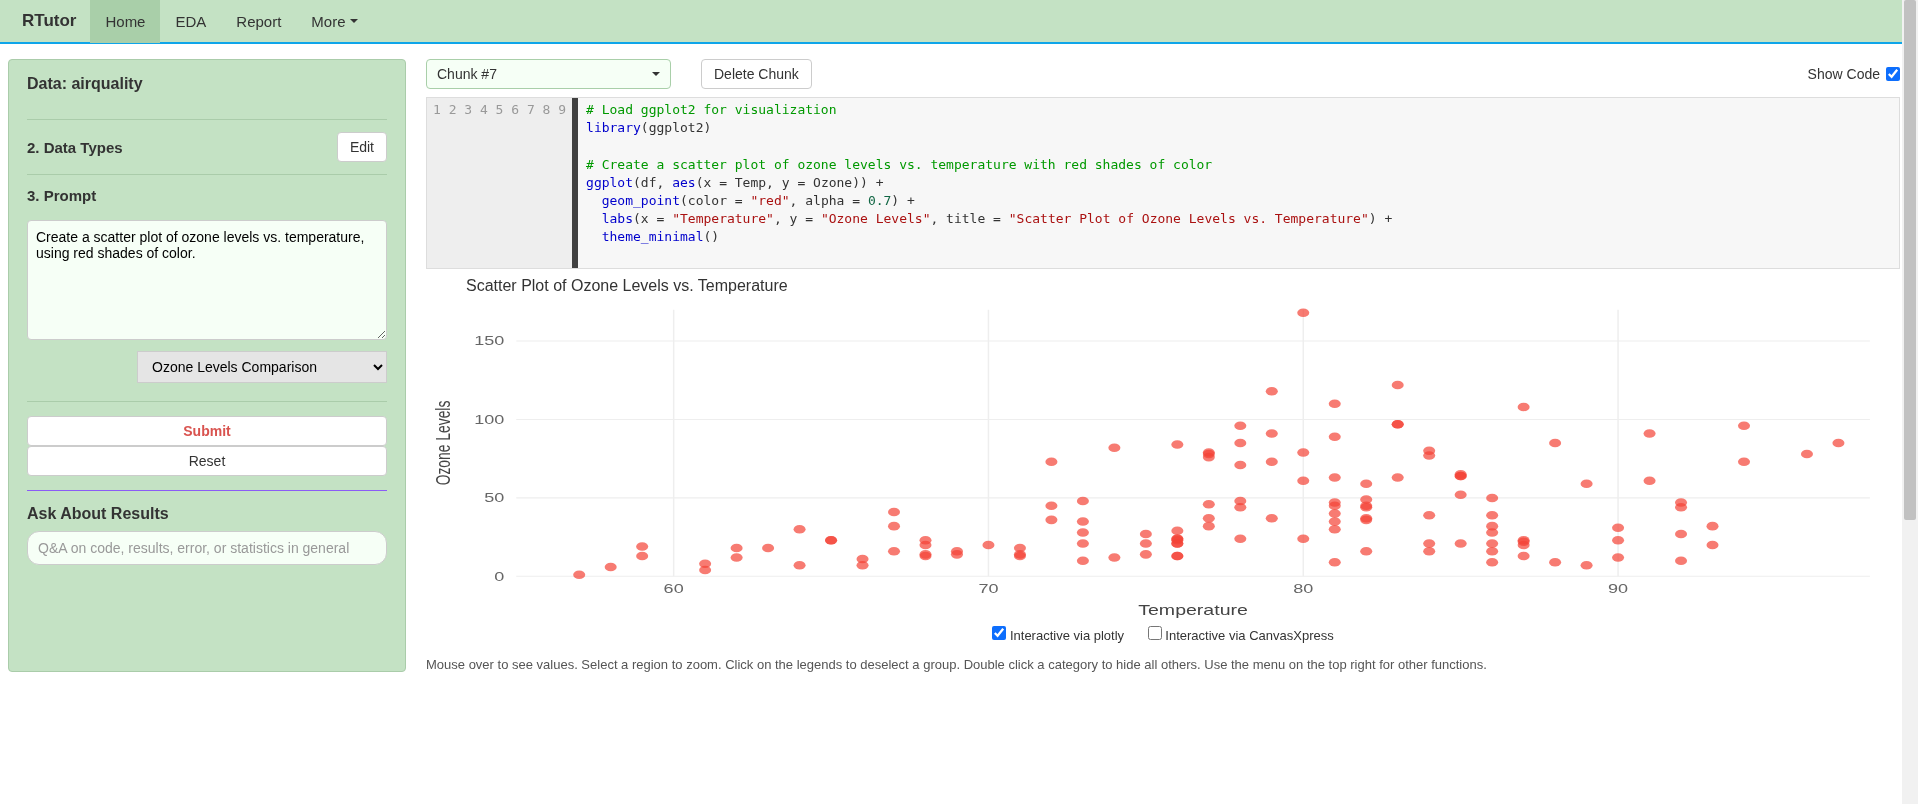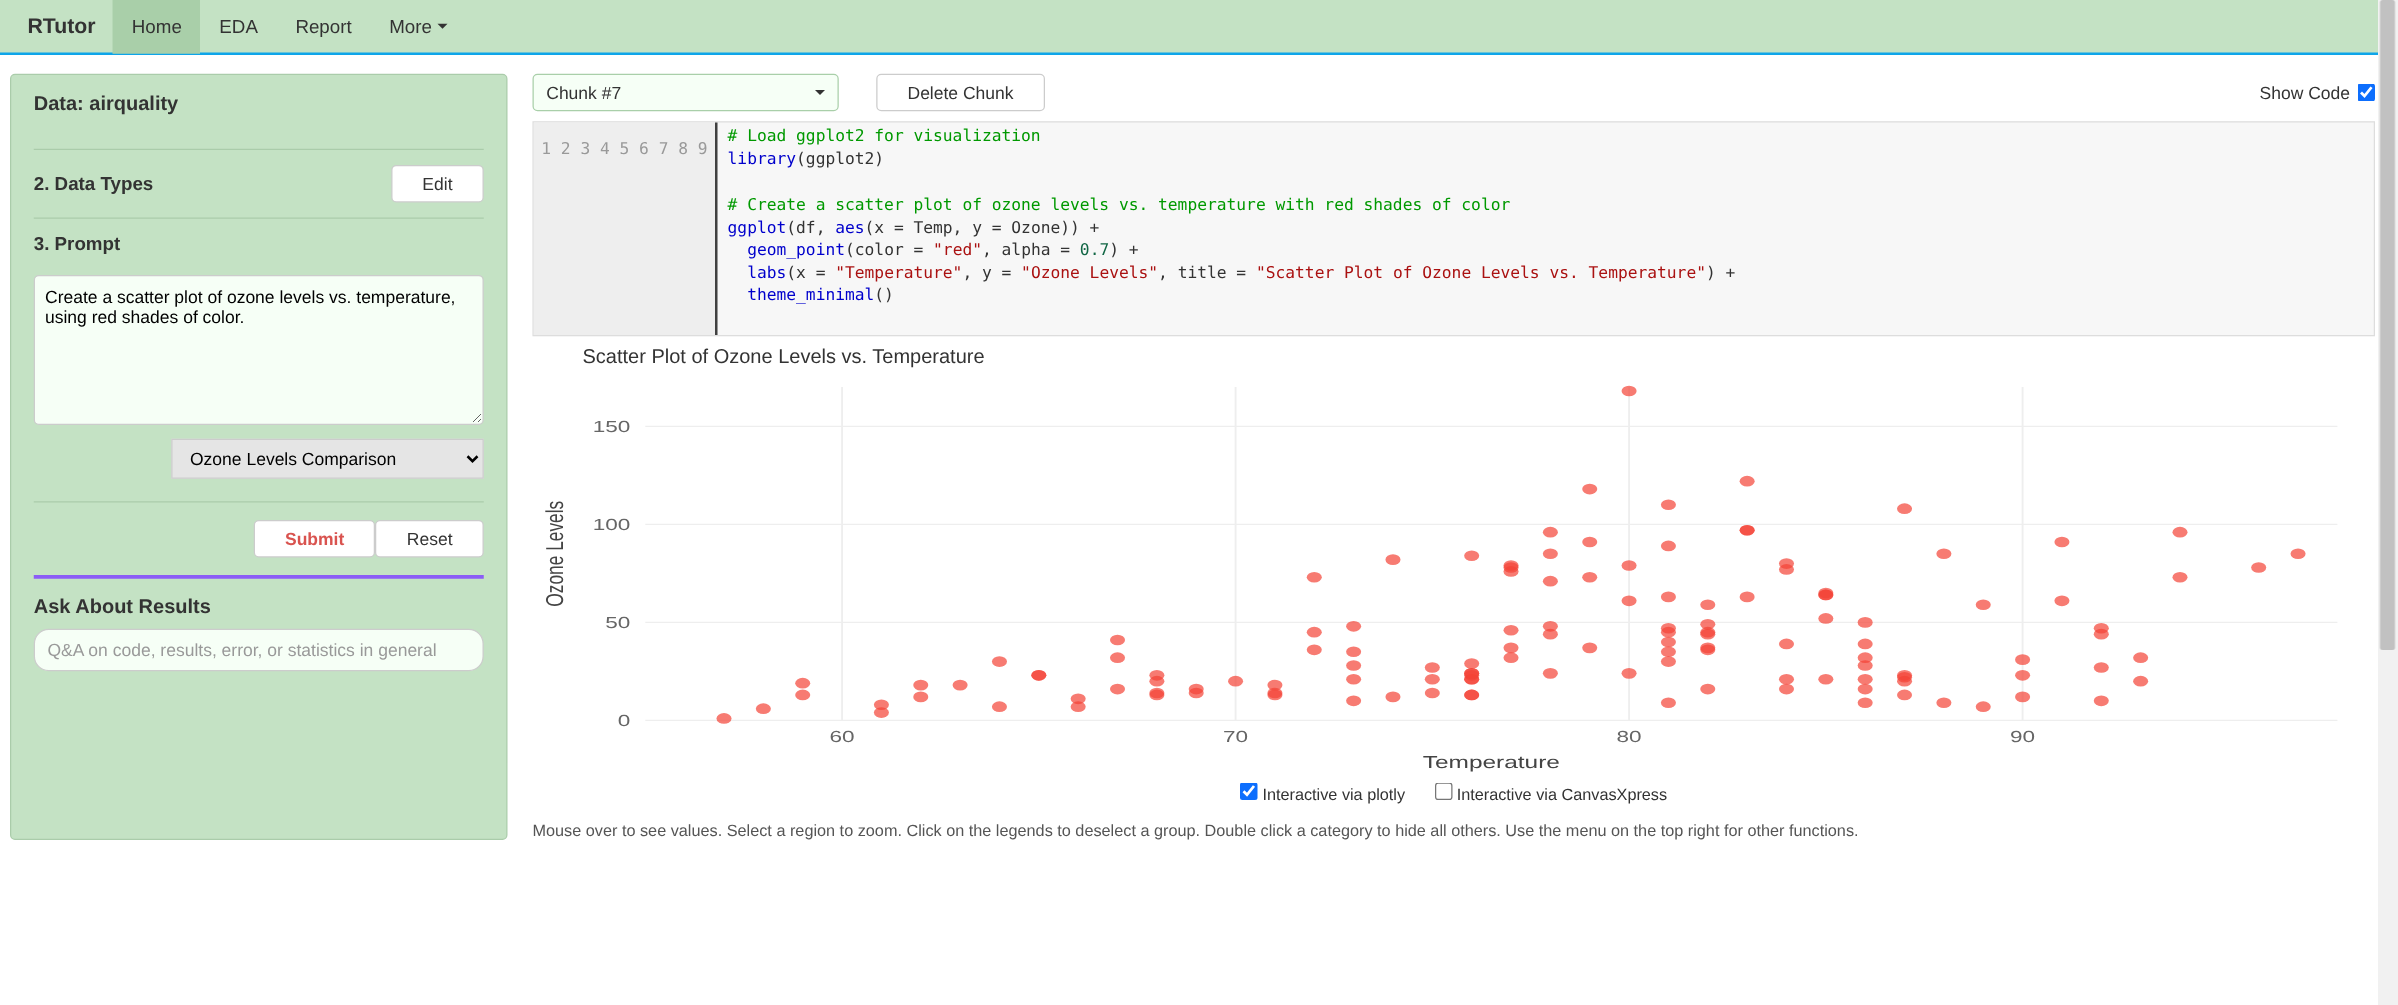--- a/index.html
+++ b/index.html
@@ -11,37 +11,37 @@
 .navbar .nav-item.active { background: #a9cfa9; }
 .caret { display: inline-block; width: 0; height: 0; margin-left: 4px; vertical-align: middle; border-top: 4px solid; border-right: 4px solid transparent; border-left: 4px solid transparent; }
 
 .container { display: flex; padding: 15px 8px; gap: 20px; }
 
 .sidebar { width: 398px; background: #c4e2c4; border: 1px solid #aaccaa; border-radius: 4px; padding: 15px 18px; }
 .sidebar h3 { font-size: 16px; font-weight: bold; margin-bottom: 14px; }
 .sidebar .row { display: flex; align-items: center; justify-content: space-between; margin-bottom: 12px; border-bottom: 1px solid #aaccaa; padding-bottom: 12px; }
 .sidebar .row.noborder { border-bottom: none; }
 .sidebar .row label { font-size: 15px; font-weight: bold; }
-.btn { background: #fff; border: 1px solid #ccc; border-radius: 4px; padding: 6px 24px; font-size: 14px; cursor: pointer; color: #333; }
+.btn { background: #fff; border: 1px solid #ccc; border-radius: 4px; padding: 6px 12px; font-size: 14px; cursor: pointer; color: #333; }
 .btn-danger-text { color: #d9534f; font-weight: bold; }
 textarea { width: 100%; height: 120px; border: 1px solid #ccc; border-radius: 4px; padding: 8px; font-size: 14px; background: #f6fff6; resize: both; font-family: inherit; }
 .select-wrap { display: flex; justify-content: flex-end; margin-top: 8px; margin-bottom: 18px; }
 select.form-select { background: #e5e5e5; border: 1px solid #ccc; border-radius: 0; padding: 6px 10px; font-size: 14px; width: 250px; }
-.submit-row { display: flex; justify-content: flex-end; border-top: 1px solid #aaccaa; border-bottom: 3px solid #8b5cf6; padding: 14px 0; margin-bottom: 14px; }
+.submit-row { display: flex; justify-content: flex-end; border-top: 1px solid #aaccaa; border-bottom: 1px solid #8b5cf6; padding: 14px 0; margin-bottom: 14px; flex-direction: column; }
 input.qa { width: 100%; border: 1px solid #ccc; border-radius: 12px; padding: 8px 10px; font-size: 14px; background: #f6fff6; }
 input.qa::placeholder { color: #999; }
 
 .main { flex: 1; padding-right: 10px; }
 .toprow { display: flex; align-items: center; gap: 30px; margin-bottom: 8px; }
 .chunk-select { background: #f6fff6; border: 1px solid #a9cfa9; border-radius: 4px; padding: 6px 10px; font-size: 14px; width: 245px; display: flex; justify-content: space-between; align-items: center; cursor: pointer; }
 .showcode { margin-left: auto; display: flex; align-items: center; gap: 6px; font-size: 14px; }
 input[type=checkbox] { width: 14px; height: 14px; accent-color: #0d6efd; }
 
 .code-block { border: 1px solid #ddd; background: #f7f7f7; font-family: Menlo, Monaco, Consolas, monospace; font-size: 13px; display: flex; }
-.gutter { background: #eee; color: #999; text-align: left; padding: 13px 6px; border-right: 2px solid #404040; line-height: 1.4; user-select: none; }
+.gutter { background: #eee; color: #999; text-align: left; padding: 3px 6px; border-right: 6px solid #404040; line-height: 1.4; user-select: none; }
 .code-lines { padding: 3px 8px; line-height: 1.4; white-space: pre; overflow-x: auto; flex: 1; }
 .cm-comment { color: #009900; }
 .cm-func { color: #0000cc; }
 .cm-string { color: #aa1111; }
 .cm-num { color: #116644; }
 .cm-plain { color: #333; }
 
 .chart-area { margin-top: 8px; }
 .chart-title { font-size: 16px; color: #333; margin: 8px 0 4px 40px; }
 .chart-svg { width: 100%; height: 320px; }

